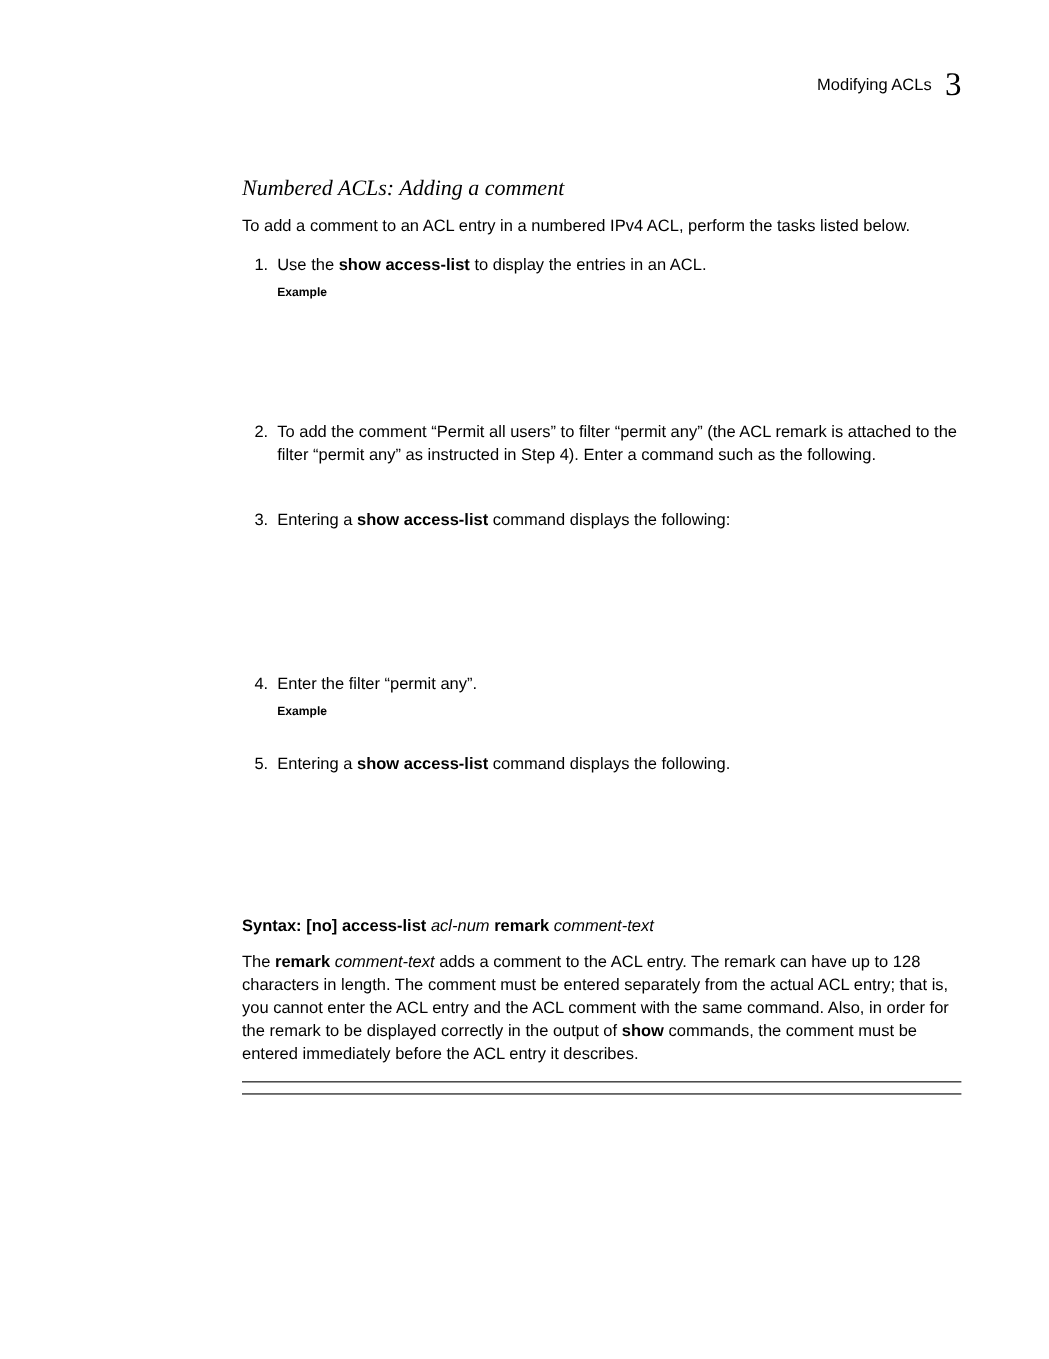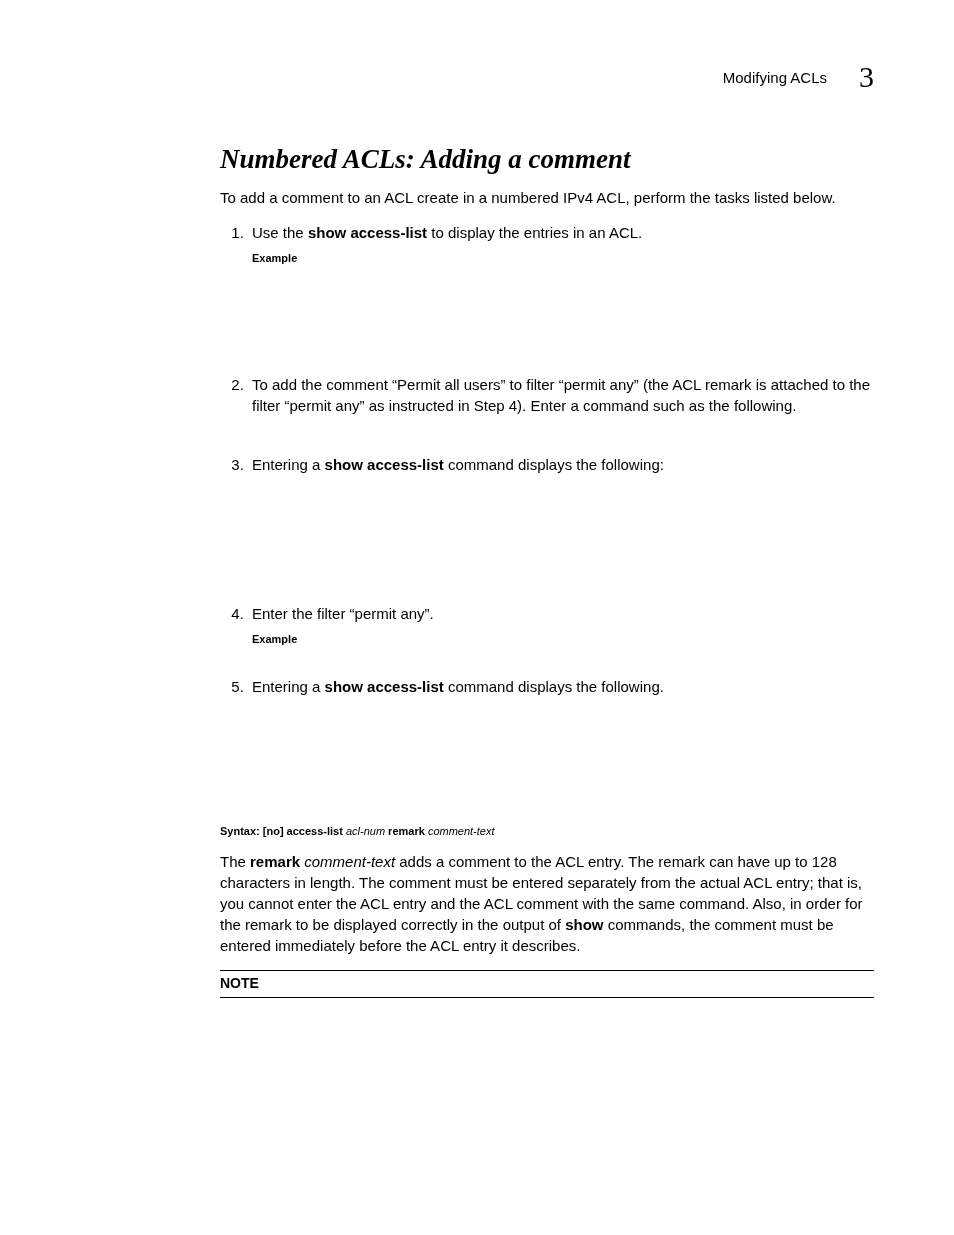--- a/index.html
+++ b/index.html
@@ -13,22 +13,22 @@
     position: relative;
   }
   .page {
     padding: 60px 80px 60px 100px;
     box-sizing: border-box;
   }
   .header {
     display: flex;
     justify-content: flex-end;
     align-items: center;
-    gap: 32px;
-    margin-bottom: 50px;
+    gap: 12px;
+    margin-bottom: 66px;
   }
   .header-text {
     font-size: 15px;
     color: #000;
   }
   .chapter-num {
     font-family: "Times New Roman", serif;
     font-size: 30px;
     font-weight: normal;
   }
@@ -37,22 +37,22 @@
   }
   h1 {
     font-family: "Times New Roman", serif;
     font-size: 26px;
     font-weight: normal;
     margin: 0 0 14px 0;
   }
   h2 {
     font-family: "Times New Roman", serif;
     font-style: italic;
-    font-size: 27px;
-    font-weight: bold;
+    font-size: 20px;
+    font-weight: normal;
     margin: 28px 0 12px 0;
   }
   p {
     font-size: 15px;
     line-height: 1.4;
     margin: 0 0 14px 0;
   }
   ol {
     margin: 0;
     padding-left: 28px;
@@ -67,21 +67,21 @@
     font-size: 11px;
     font-weight: bold;
     margin-top: 8px;
     margin-bottom: 0;
   }
   .spacer-md { height: 100px; }
   .spacer-lg { height: 120px; }
   .bold { font-weight: bold; }
   .italic { font-style: italic; }
   .syntax-line {
-    font-size: 11px;
+    font-size: 15px;
     margin-bottom: 14px;
   }
   .note-block {
     border-top: 1.5px solid #000;
     border-bottom: 1.5px solid #000;
     padding: 4px 0 6px 0;
     margin-top: 12px;
   }
   .note-title {
     font-size: 14px;
@@ -101,21 +101,21 @@
 
   <div class="header">
     <span class="header-text">Modifying ACLs</span>
     <span class="chapter-num">3</span>
   </div>
 
   <div class="content">
 
 
     <h2>Numbered ACLs: Adding a comment</h2>
-    <p>To add a comment to an ACL create in a numbered IPv4 ACL, perform the tasks listed below.</p>
+    <p>To add a comment to an ACL entry in a numbered IPv4 ACL, perform the tasks listed below.</p>
 
     <ol>
       <li>
         <span>Use the </span><span class="bold">show access-list</span><span> to display the entries in an ACL.</span>
         <div class="example-label">Example</div>
         <div class="spacer-md"></div>
       </li>
       <li>
         <span>To add the comment “Permit all users” to filter “permit any” (the ACL remark is attached to the filter “permit any” as instructed in Step 4). Enter a command such as the following.</span>
         <div style="height:30px"></div>
@@ -138,17 +138,16 @@
     <div class="syntax-line">
       <span class="bold">Syntax:  </span><span class="bold">[no] access-list </span><span class="italic">acl-num</span><span class="bold">  remark </span><span class="italic">comment-text</span>
     </div>
 
 
     <p>
       <span>The </span><span class="bold">remark </span><span class="italic">comment-text</span><span> adds a comment to the ACL entry. The remark can have up to 128 characters in length. The comment must be entered separately from the actual ACL entry; that is, you cannot enter the ACL entry and the ACL comment with the same command. Also, in order for the remark to be displayed correctly in the output of </span><span class="bold">show</span><span> commands, the comment must be entered immediately before the ACL entry it describes.</span>
     </p>
 
     <div class="note-block">
-      <div class="note-title">NOTE</div>
     </div>
 
   </div>
 </div>
 
 </body></html>

